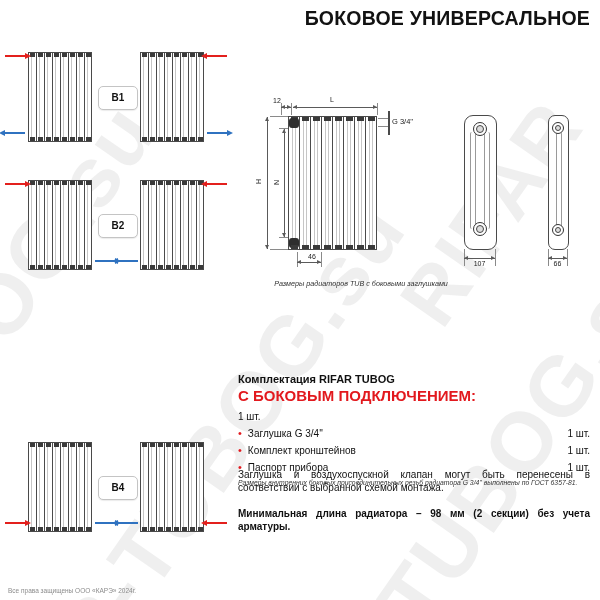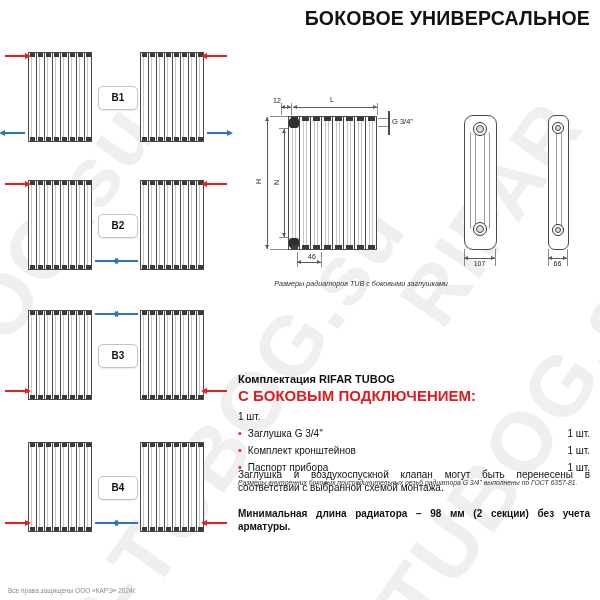--- a/index.html
+++ b/index.html
@@ -139,29 +139,20 @@
     <div class="scheme" style="top:180px;">
       <div class="rad" style="left:28px;"></div>
       <div class="rad" style="left:140px;"></div>
       <div class="scheme-label">B2</div>
       <span class="arr red dir-r" style="left:5px;   top:3px;"></span>
       <span class="arr red dir-l" style="left:207px; top:3px;"></span>
       <span class="arr blue dir-r" style="left:95px;  top:80px;"></span>
       <span class="arr blue dir-l" style="left:118px; top:80px;"></span>
     </div>
 
-    <div class="scheme" style="top:310px;">
-      <div class="rad" style="left:28px;"></div>
-      <div class="rad" style="left:140px;"></div>
-      <div class="scheme-label">B3</div>
-      <span class="arr blue dir-r" style="left:95px;  top:3px;"></span>
-      <span class="arr blue dir-l" style="left:118px; top:3px;"></span>
-      <span class="arr red dir-r" style="left:5px;   top:80px;"></span>
-      <span class="arr red dir-l" style="left:207px; top:80px;"></span>
-    </div>
 
     <div class="scheme" style="top:442px;">
       <div class="rad" style="left:28px;"></div>
       <div class="rad" style="left:140px;"></div>
       <div class="scheme-label">B4</div>
       <span class="arr red dir-r" style="left:5px;   top:80px;"></span>
       <span class="arr blue dir-r" style="left:95px;  top:80px;"></span>
       <span class="arr blue dir-l" style="left:118px; top:80px;"></span>
       <span class="arr red dir-l" style="left:207px; top:80px;"></span>
     </div>

